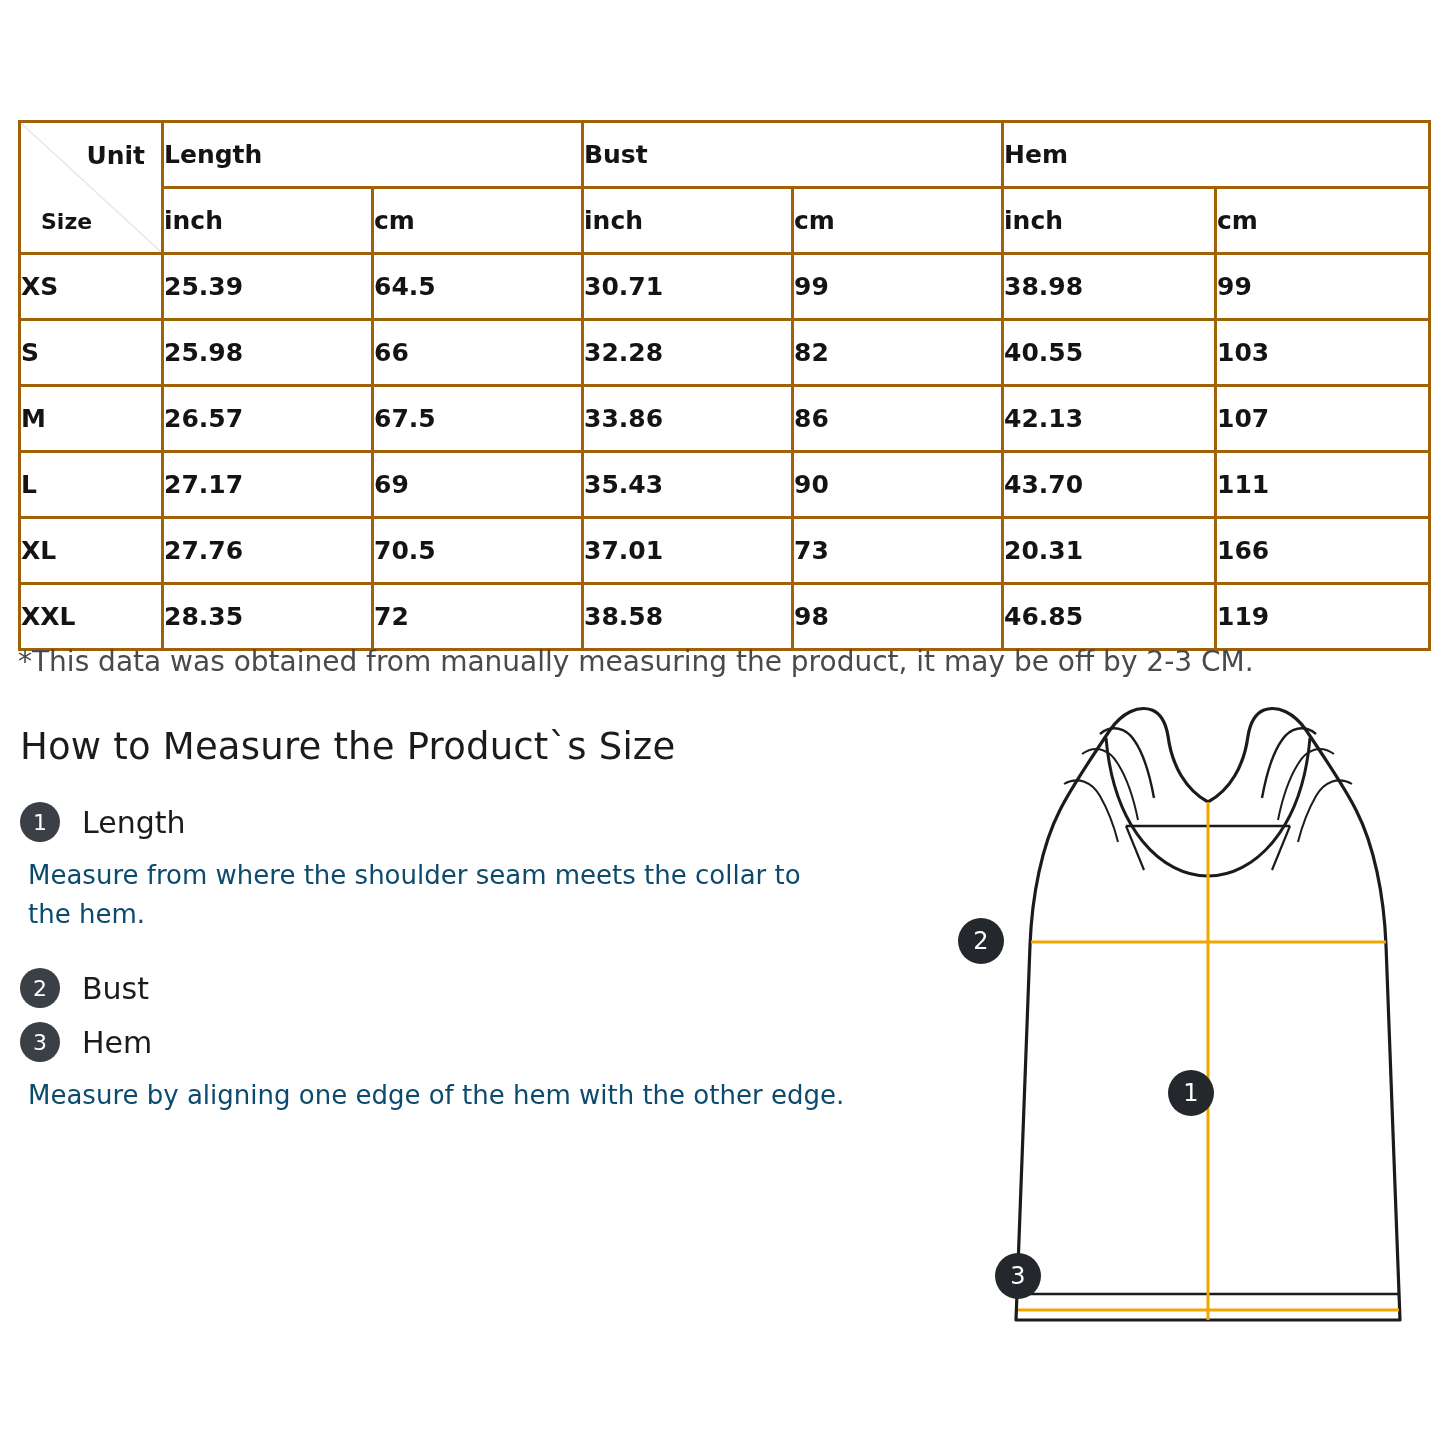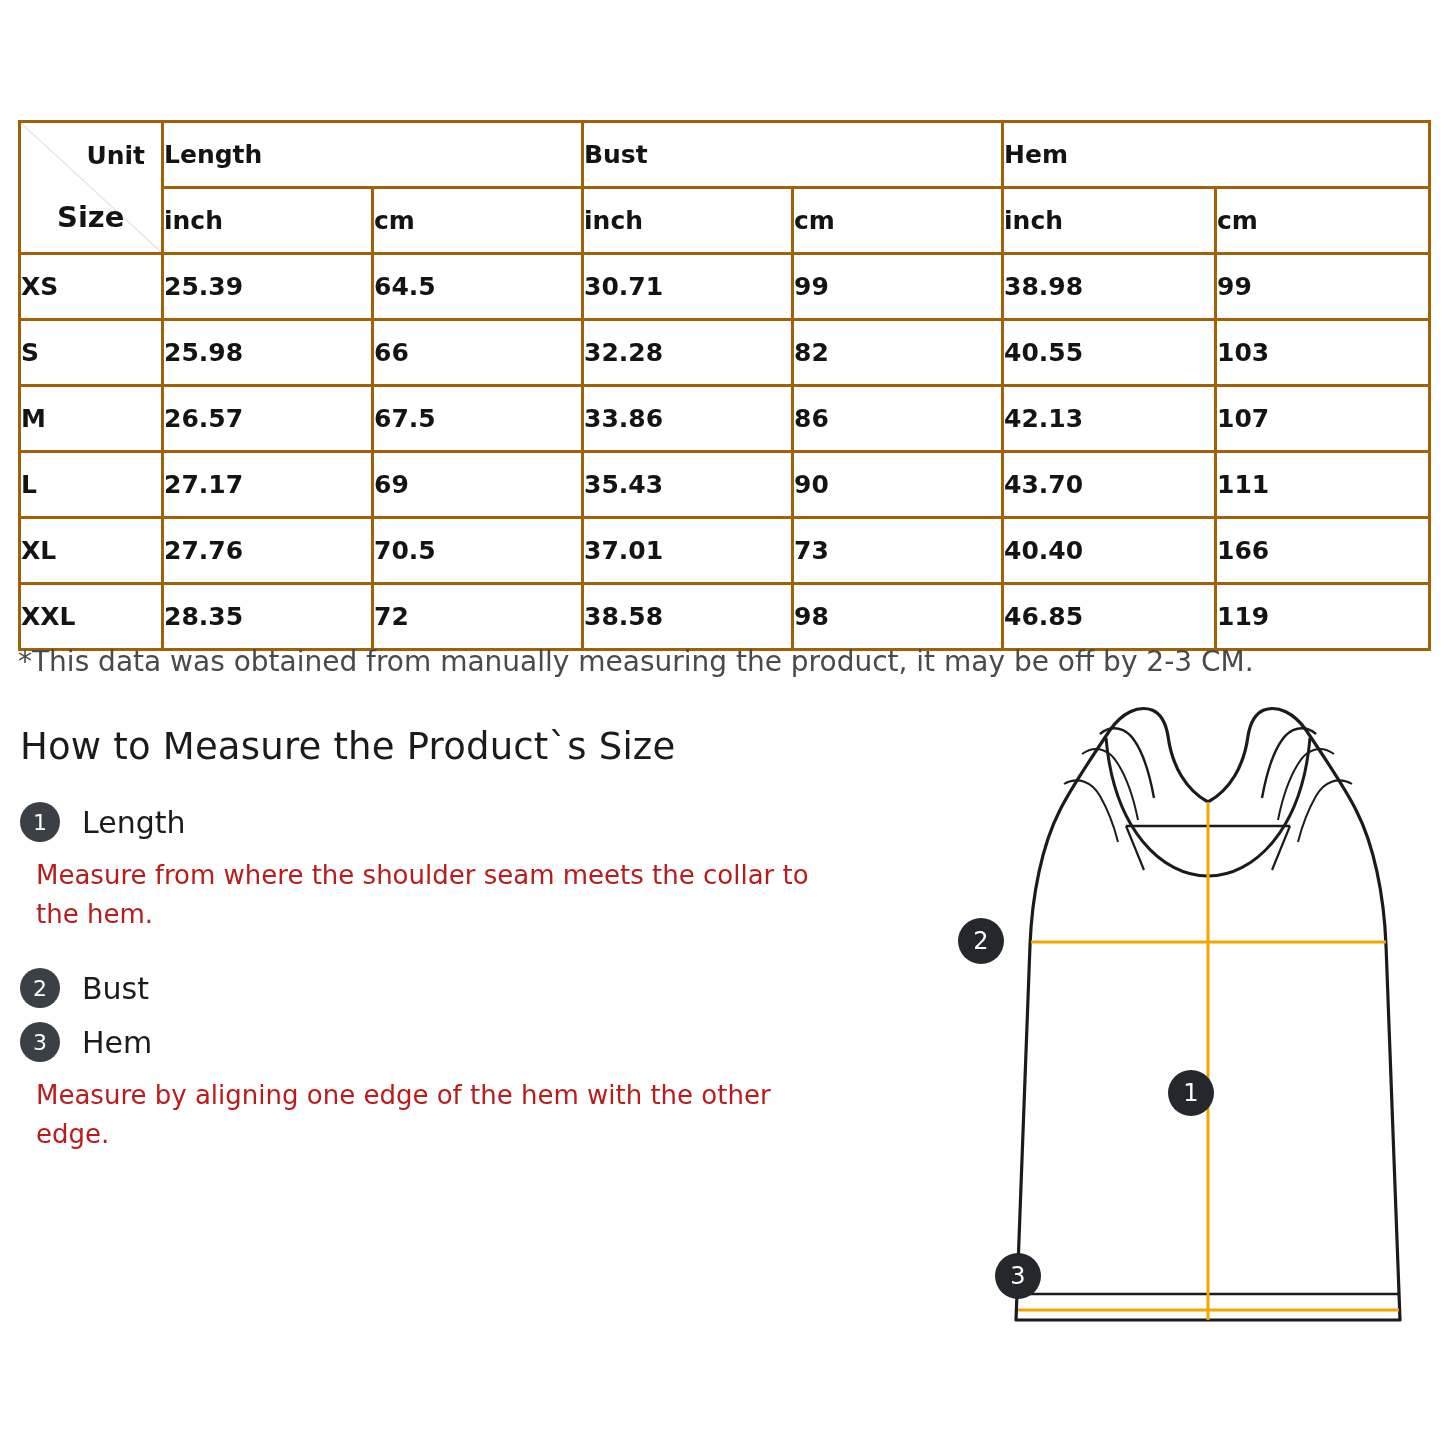--- a/index.html
+++ b/index.html
@@ -60,23 +60,23 @@
   }
   .corner-cell .unit-lbl {
     position: absolute;
     right: 16px;
     top: 18px;
     font-size: 25px;
     font-weight: bold;
   }
   .corner-cell .size-lbl {
     position: absolute;
-    left: 36px;
+    left: 20px;
     bottom: 18px;
-    font-size: 29px;
+    font-size: 22px;
     font-weight: bold;
   }
   .group-head {
     height: 80px;
     font-size: 26px;
   }
   .sub-head {
     height: 63px;
     font-size: 25px;
     margin-top: 36px;
@@ -124,22 +124,22 @@
     font-family: "DejaVu Sans", sans-serif;
   }
   .step-title {
     margin-left: 22px;
     font-size: 30px;
     color: #1b1b1b;
   }
   .step-desc {
     font-size: 26px;
     line-height: 1.5;
-    color: #b91c1c;
-    margin: 0 0 34px 16px;
+    color: #0c4a6e;
+    margin: 0 0 34px 8px;
     max-width: 820px;
   }
 
   
   .diagram {
     position: absolute;
     left: 900px;
     top: 680px;
     width: 520px;
     height: 700px;
@@ -238,21 +238,21 @@
           <td>90</td>
           <td>43.70</td>
           <td>111</td>
         </tr>
         <tr>
           <td>XL</td>
           <td>27.76</td>
           <td>70.5</td>
           <td>37.01</td>
           <td>73</td>
-          <td>40.40</td>
+          <td>20.31</td>
           <td>166</td>
         </tr>
         <tr>
           <td>XXL</td>
           <td>28.35</td>
           <td>72</td>
           <td>38.58</td>
           <td>98</td>
           <td>46.85</td>
           <td>119</td>

